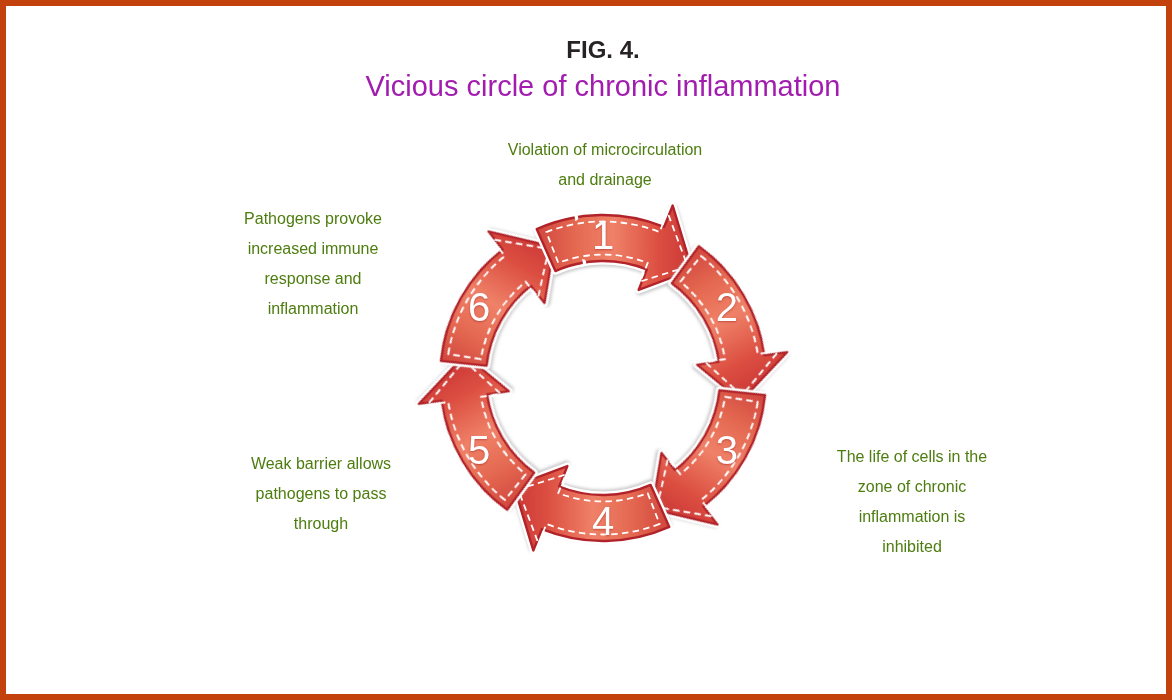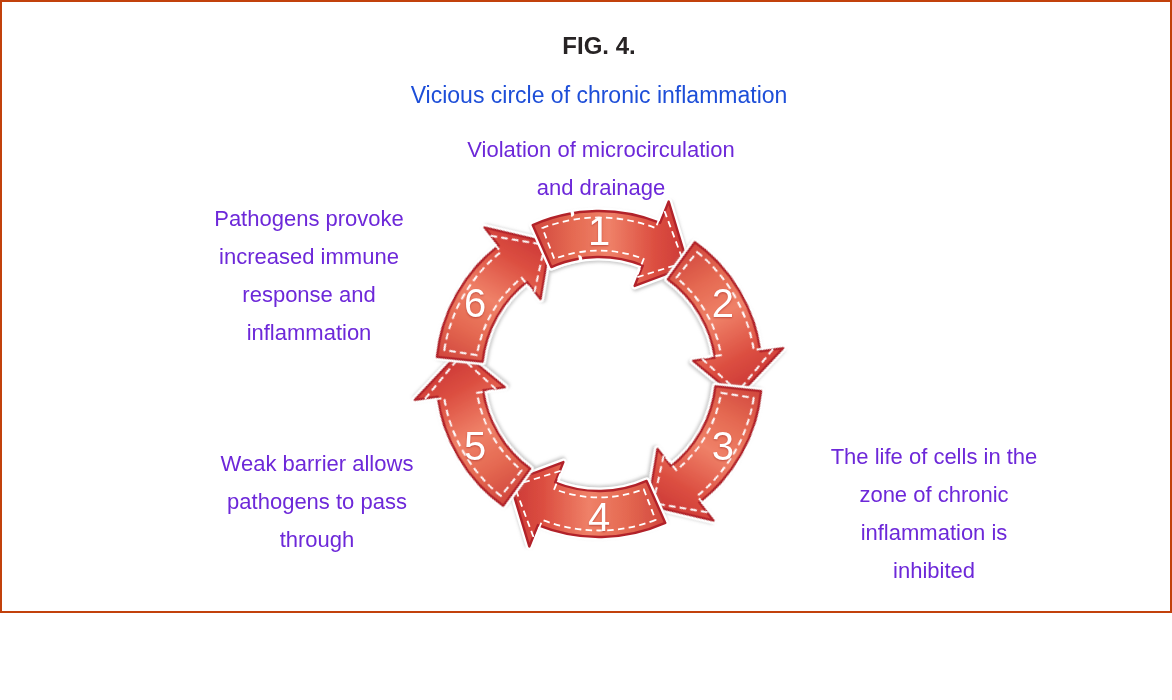--- a/index.html
+++ b/index.html
@@ -1,47 +1,47 @@
 <!DOCTYPE html>
 <html><head>
 <meta charset="utf-8">
 <style>
   html,body{margin:0;padding:0;background:#ffffff;}
   .page{
     position:relative;
-    width:1172px;height:613px;
+    width:1172px;height:700px;
     box-sizing:border-box;
     background:#ffffff;
-    border:2px solid #c2410c;
+    border:6px solid #c2410c;
     font-family:"Liberation Sans", sans-serif;
     overflow:hidden;
   }
   .hdr-label{
     position:absolute;left:597px;top:30px;
     transform:translateX(-50%);
     font-size:24px;font-weight:bold;line-height:28px;
     color:#272324;white-space:nowrap;
   }
   .hdr-title{
-    position:absolute;left:597px;top:76px;
+    position:absolute;left:597px;top:63px;
     transform:translateX(-50%);
-    font-size:23px;font-weight:normal;line-height:34px;
-    color:#1d4ed8;white-space:nowrap;
+    font-size:29px;font-weight:normal;line-height:34px;
+    color:#a21caf;white-space:nowrap;
   }
   .lbl{
     position:absolute;
     transform:translateX(-50%);
     text-align:center;
     white-space:pre-line;
-    font-size:22px;line-height:38px;
-    color:#6d28d9;
+    font-size:16px;line-height:30px;
+    color:#4d7c0f;
   }
   .pos-1{left:599px;top:129px;}
   .pos-2{left:868px;top:196px;}
-  .pos-3{left:932px;top:436px;}
+  .pos-3{left:906px;top:436px;}
   .pos-4{left:600px;top:571px;}
   .pos-5{left:315px;top:443px;}
   .pos-6{left:307px;top:198px;}
   .cycle-svg{position:absolute;left:397px;top:172px;}
   .num{
     font-family:"Liberation Sans", sans-serif;
     font-size:40px;
     text-shadow:0 1px 2px rgba(140,20,20,0.45);
   }
 </style>

